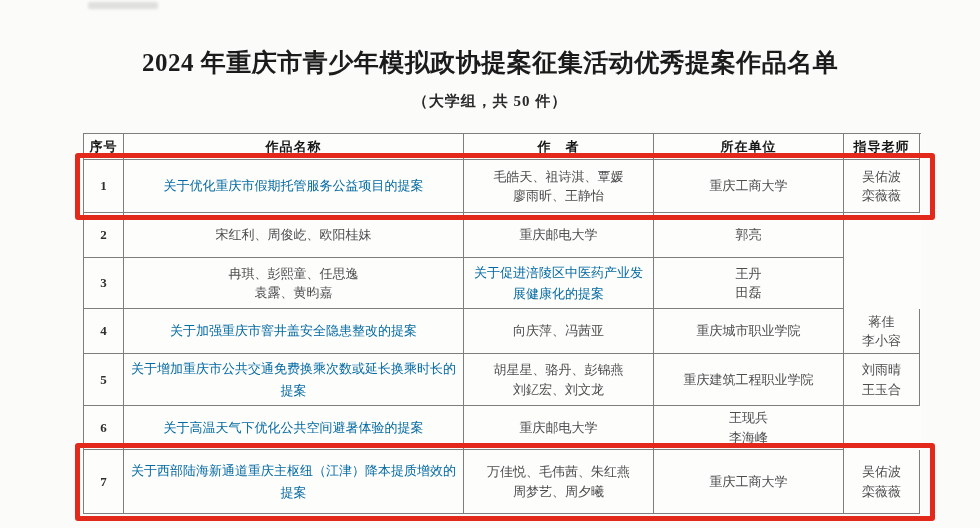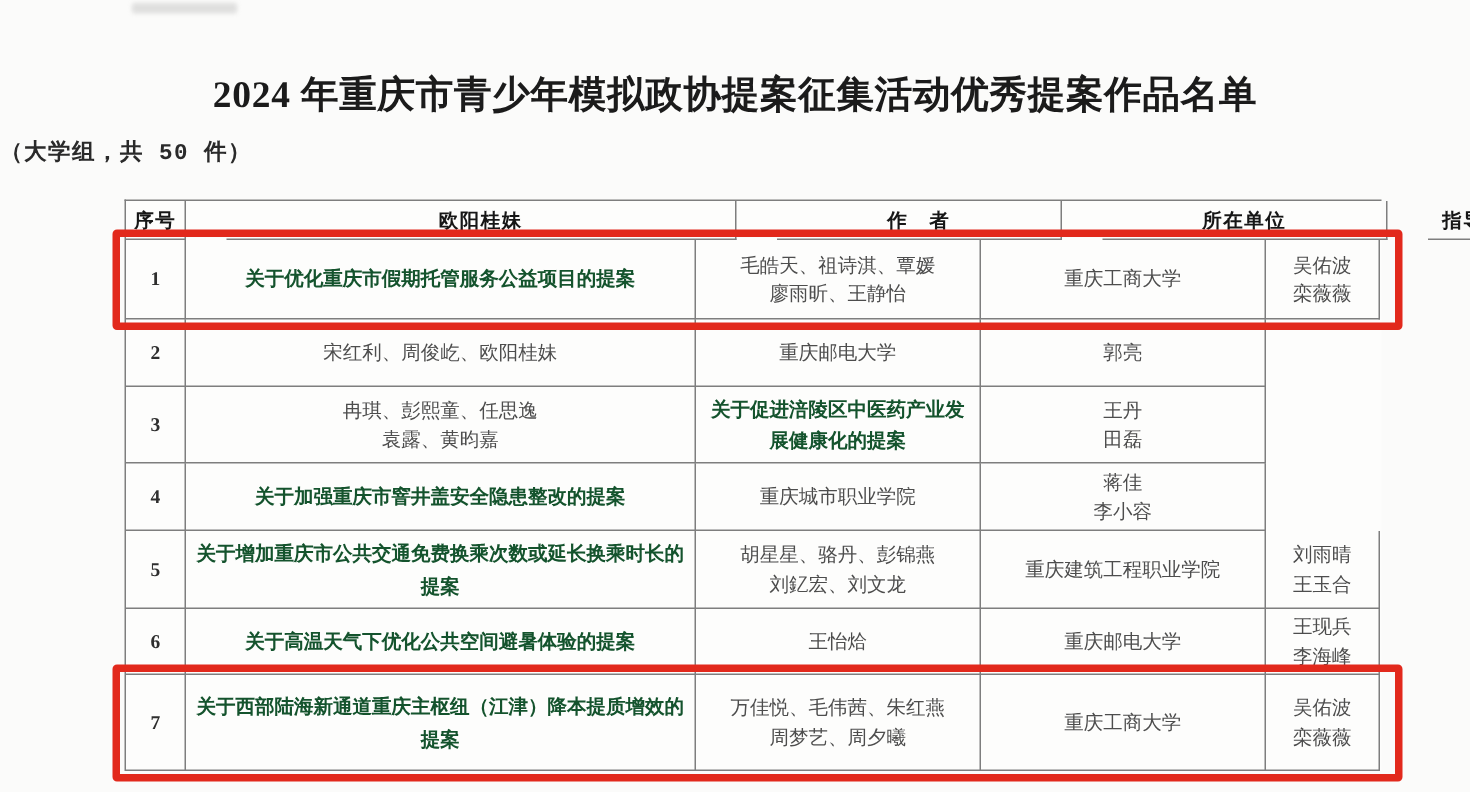--- a/index.html
+++ b/index.html
@@ -36,25 +36,25 @@
     font-size: 25px;
     font-weight: 700;
     color: #1b1b1b;
     letter-spacing: 0.5px;
   }
   .doc-subtitle {
     position: absolute;
     top: 92px;
     left: 0;
     width: 980px;
+    text-align: center;
     font-size: 15px;
     font-weight: 700;
     color: #2a2a2a;
     letter-spacing: 1px;
-    font-family: Liberation Mono, monospace;
   }
   .table {
     position: absolute;
     left: 83px;
     top: 133px;
     width: 837px;
     border-top: 1px solid #7e7e7e;
     border-left: 1px solid #7e7e7e;
     background: #fdfdfc;
   }
@@ -69,29 +69,29 @@
     flex-direction: column;
     align-items: center;
     justify-content: center;
     text-align: center;
     padding: 2px 6px;
     box-sizing: border-box;
     font-size: 13px;
     line-height: 1.5;
     color: #454545;
   }
-  .thead { height: 26px; gap: 27px; }
+  .thead { height: 26px; }
   .th {
     font-weight: 700;
     color: #161616;
     letter-spacing: 1px;
     padding: 0 2px;
   }
   .c-no { font-weight: 700; color: #2e2e2e; }
-  .c-title { font-weight: 700; color: #14532d; line-height: 1.65; }
+  .c-title { font-weight: 400; color: #0369a1; line-height: 1.65; }
   .c-authors, .c-unit, .c-adv { color: #4d4d4d; }
   .tbody .tr:nth-child(1) { height: 53px; }
   .tbody .tr:nth-child(2) { height: 45px; }
   .tbody .tr:nth-child(3) { height: 51px; }
   .tbody .tr:nth-child(4) { height: 45px; }
   .tbody .tr:nth-child(5) { height: 52px; }
   .tbody .tr:nth-child(6) { height: 44px; }
   .tbody .tr:nth-child(7) { height: 64px; }
   .hl {
     position: absolute;
@@ -107,21 +107,21 @@
 <div class="stage">
 
   <div class="artifact"></div>
 
   <div class="doc-title">2024 年重庆市青少年模拟政协提案征集活动优秀提案作品名单</div>
   <div class="doc-subtitle">（大学组，共 50 件）</div>
 
   <div class="table">
     <div class="tr thead">
         <div class="th">序号</div>
-        <div class="th">欧阳桂妹</div>
+        <div class="th">作品名称</div>
         <div class="th">作　者</div>
         <div class="th">所在单位</div>
         <div class="th">指导老师</div>
       </div>
     <div class="tbody">
   <div class="tr">
     <div class="td c-no">1</div>
     <div class="td c-title">关于优化重庆市假期托管服务公益项目的提案</div>
     <div class="td c-authors">
             <div>毛皓天、祖诗淇、覃媛</div>
@@ -154,20 +154,23 @@
     <div class="td c-title">关于促进涪陵区中医药产业发展健康化的提案</div>
     <div class="td c-adv">
             <div>王丹</div>
             <div>田磊</div>
           </div>
   </div>
 
   <div class="tr">
     <div class="td c-no">4</div>
     <div class="td c-title">关于加强重庆市窨井盖安全隐患整改的提案</div>
+    <div class="td c-authors">
+            <div>向庆萍、冯茜亚</div>
+          </div>
     <div class="td c-unit">重庆城市职业学院</div>
     <div class="td c-adv">
             <div>蒋佳</div>
             <div>李小容</div>
           </div>
   </div>
 
   <div class="tr">
     <div class="td c-no">5</div>
     <div class="td c-title">关于增加重庆市公共交通免费换乘次数或延长换乘时长的提案</div>
@@ -178,23 +181,20 @@
     <div class="td c-unit">重庆建筑工程职业学院</div>
     <div class="td c-adv">
             <div>刘雨晴</div>
             <div>王玉合</div>
           </div>
   </div>
 
   <div class="tr">
     <div class="td c-no">6</div>
     <div class="td c-title">关于高温天气下优化公共空间避暑体验的提案</div>
-    <div class="td c-authors">
-            <div>王怡烚</div>
-          </div>
     <div class="td c-unit">重庆邮电大学</div>
     <div class="td c-adv">
             <div>王现兵</div>
             <div>李海峰</div>
           </div>
   </div>
 
   <div class="tr">
     <div class="td c-no">7</div>
     <div class="td c-title">关于西部陆海新通道重庆主枢纽（江津）降本提质增效的提案</div>

